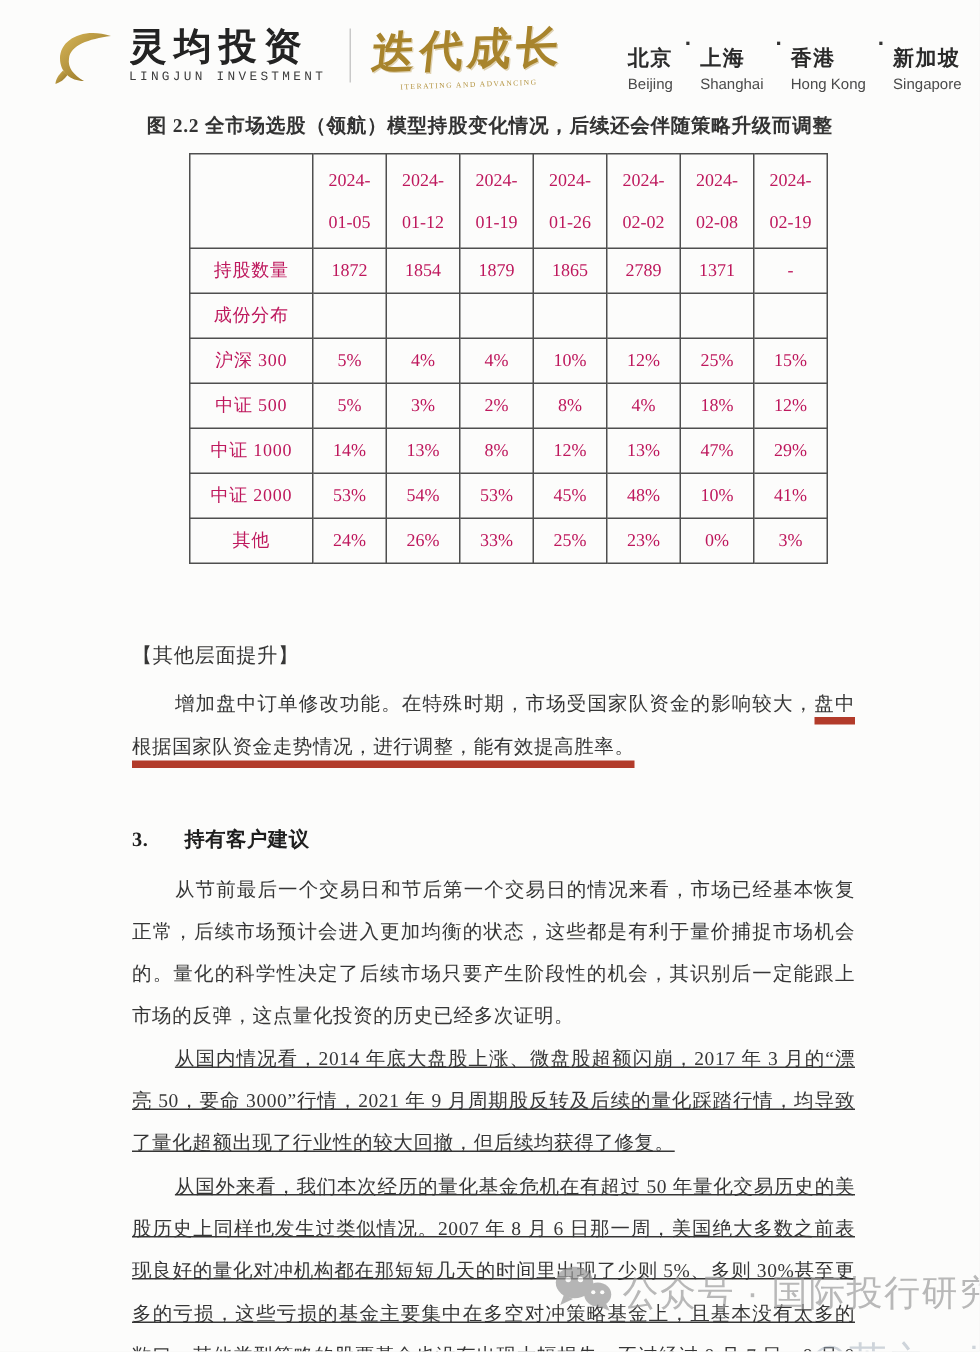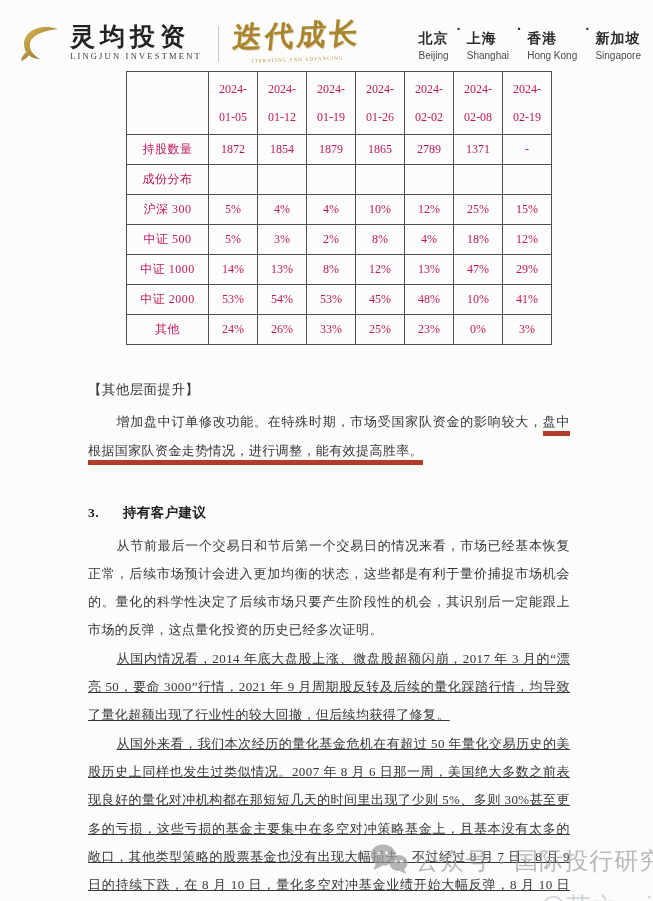--- a/index.html
+++ b/index.html
@@ -1,25 +1,25 @@
 <!DOCTYPE html>
 <html><head>
 <meta charset="utf-8">
 <style>
   html,body{margin:0;padding:0;}
   body{width:653px;height:901px;background:#f6f6f4;font-family:"Liberation Serif","DejaVu Serif",serif;}
   .page{position:relative;width:653px;height:901px;background:#fcfcfb;overflow:hidden;color:#383838;}
 
   
-  .header{display:flex;align-items:flex-end;padding:12px 10px 0 18px;height:50px;}
+  .header{display:flex;align-items:center;padding:12px 10px 0 34px;height:50px;}
   .logo{display:flex;align-items:center;gap:8px;}
   .logo-mark{width:44px;height:40px;flex:0 0 auto;}
   .logo-texts{display:flex;flex-direction:column;line-height:1.05;}
   .logo-cn{font-family:"Liberation Sans","DejaVu Sans",sans-serif;font-size:25px;font-weight:bold;letter-spacing:5px;color:#232323;}
-  .logo-en{font-family:Liberation Serif, serif;font-size:8.5px;letter-spacing:2.2px;color:#3c3c3c;margin-top:3px;}
+  .logo-en{font-family:Liberation Mono, monospace;font-size:8.5px;letter-spacing:2.2px;color:#3c3c3c;margin-top:3px;}
   .logo-divider{width:1px;height:36px;background:#c9c9c9;margin:0 14px 0 16px;}
   .stamp{display:flex;flex-direction:column;align-items:center;transform:rotate(-2deg);}
   .stamp-text{font-size:29px;font-weight:800;color:#a8842c;letter-spacing:3px;transform:skewX(-8deg);text-shadow:1px 1px 0 rgba(168,132,44,.35);}
   .stamp-tagline{font-size:5px;color:#b49441;letter-spacing:1px;margin-top:1px;}
   .offices{margin-left:auto;display:flex;align-items:flex-start;padding-right:2px;}
   .office{display:flex;flex-direction:column;align-items:flex-start;line-height:1.25;}
   .office-cn{font-family:Liberation Serif, serif;font-size:14px;font-weight:bold;color:#2b2b2b;letter-spacing:1px;margin-top:20px;}
   .office-en{font-family:"Liberation Sans","DejaVu Sans",sans-serif;font-size:10px;color:#4a4a4a;margin-top:2px;}
   .office-dot{font-family:"Liberation Sans",sans-serif;font-size:15px;font-weight:bold;color:#333;margin:6px 6px 0 8px;}
 
@@ -30,21 +30,21 @@
   table.holdings th{height:62px;vertical-align:middle;}
   table.holdings td{height:29px;}
   .col-label{width:82px;}
   .col-data{width:49px;}
   .hdr-l1{display:block;margin-bottom:13px;}
   .hdr-l2{display:block;}
   td.rowlabel{letter-spacing:.5px;}
 
   
   .doc-body{padding:0 83px 0 88px;font-size:13px;line-height:2.18;text-align:justify;color:#363636;letter-spacing:.4px;}
-  .bracket-heading{margin-top:30px;font-size:13.5px;}
+  .bracket-heading{margin-top:46px;font-size:13.5px;}
   .para{margin:4px 0 0 0;text-indent:2.2em;}
   .red-underline{border-bottom:5px solid #b23b2a;padding-bottom:2px;-webkit-box-decoration-break:clone;box-decoration-break:clone;}
   .sec3-heading{display:flex;margin-top:33px;font-weight:bold;font-size:13.5px;gap:24px;color:#1e1e1e;}
   .para+.para{margin-top:0;text-decoration:underline;}
 
   
   .watermark{position:absolute;left:370px;top:843px;display:flex;align-items:center;gap:7px;opacity:.72;z-index:5;pointer-events:none;}
   .watermark-text{font-family:"Liberation Sans","DejaVu Sans",sans-serif;font-size:24px;color:#9f9f9f;letter-spacing:1px;white-space:nowrap;}
   .signature{position:absolute;right:0px;top:890px;font-family:"Liberation Sans",sans-serif;font-size:25px;color:rgba(160,172,185,.5);z-index:6;pointer-events:none;letter-spacing:1px;}
 </style>
@@ -93,20 +93,21 @@
         <span class="office-en">Hong Kong</span>
       </div>
       <span class="office-dot">.</span>
       <div class="office">
         <span class="office-cn">新加坡</span>
         <span class="office-en">Singapore</span>
       </div>
     </div>
   </div>
 
+  <div class="fig-title">图 2.2 全市场选股（领航）模型持股变化情况，后续还会伴随策略升级而调整</div>
 
   <table class="holdings">
     <colgroup>
       <col class="col-label">
         <col class="col-data">
         <col class="col-data">
         <col class="col-data">
       <col class="col-data">
         <col class="col-data">
         <col class="col-data">

